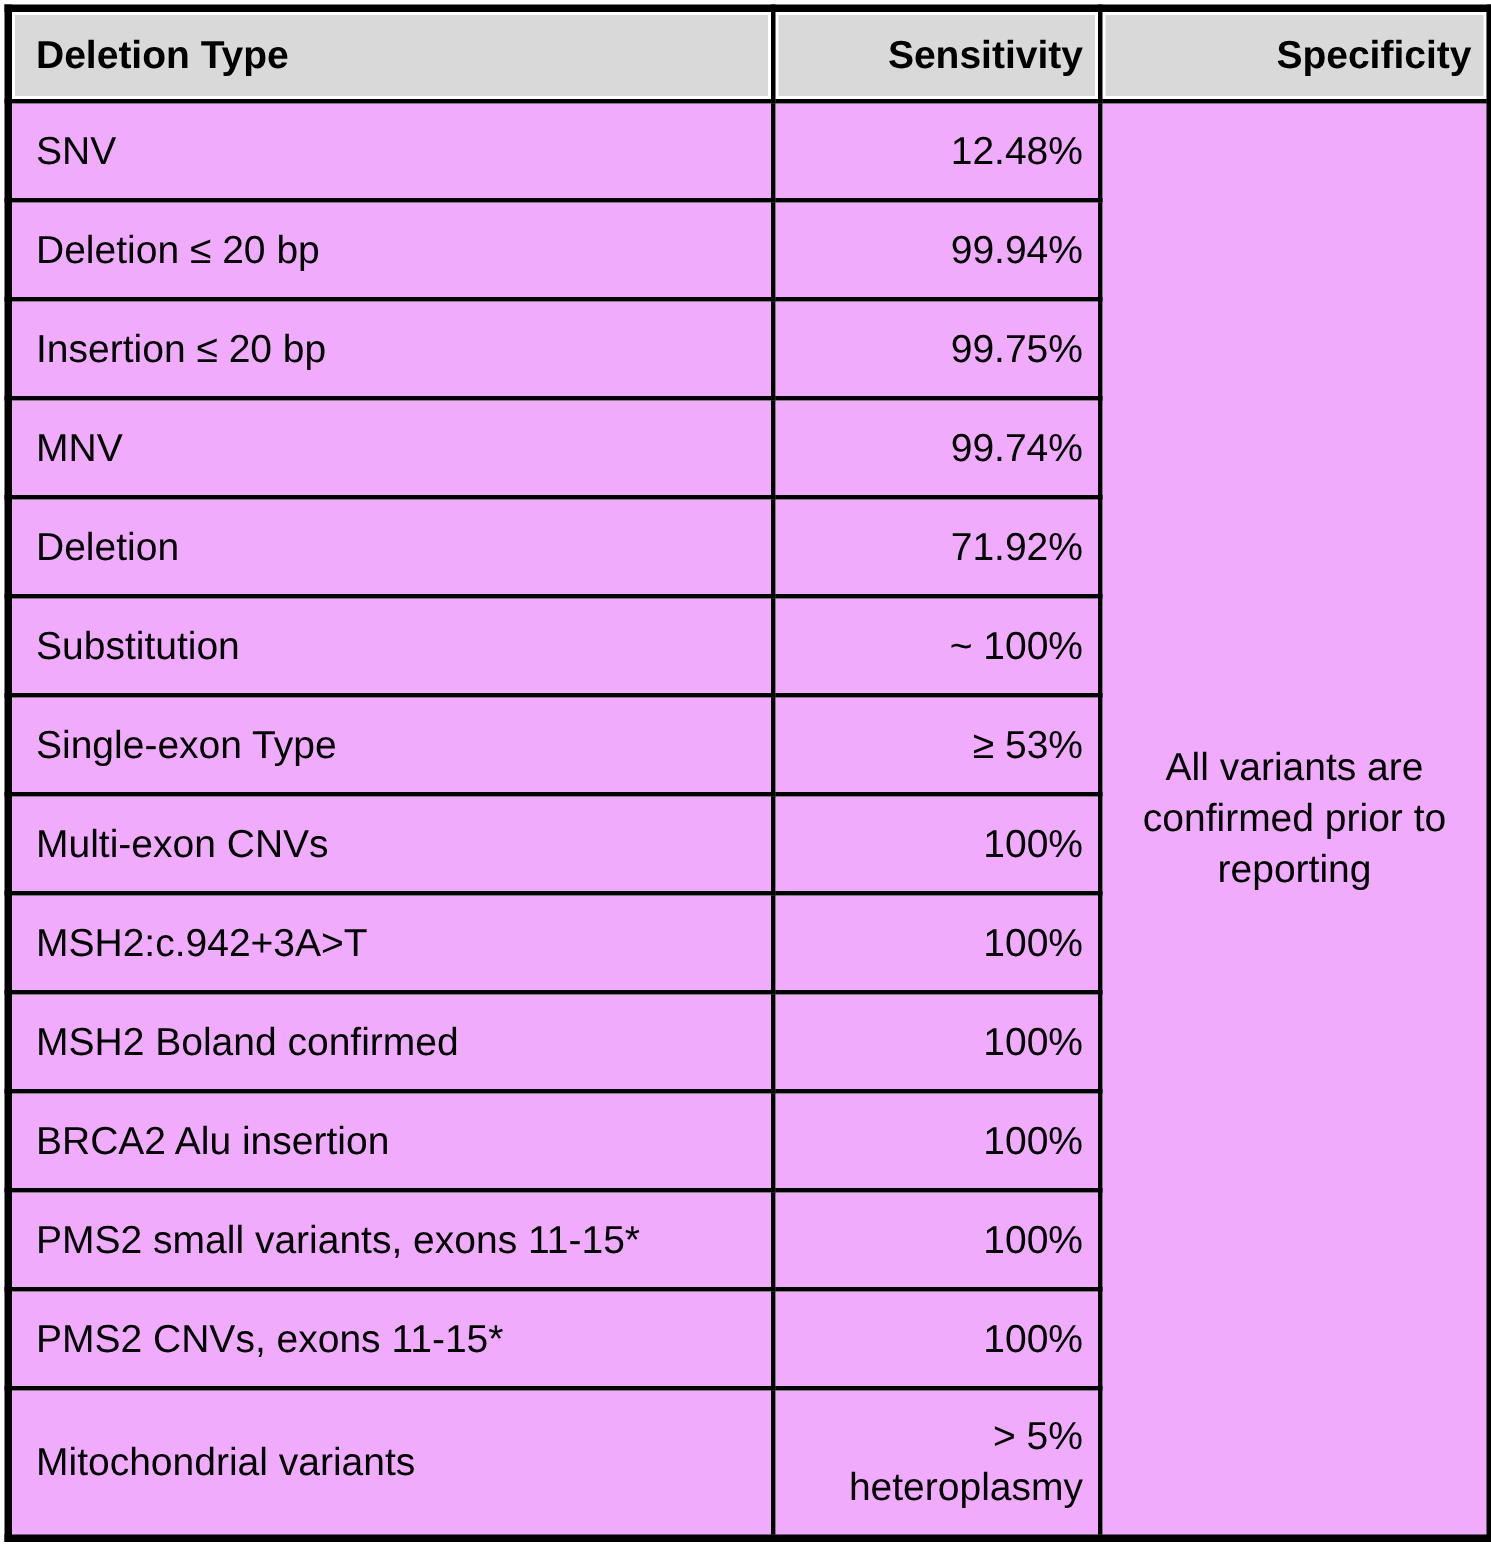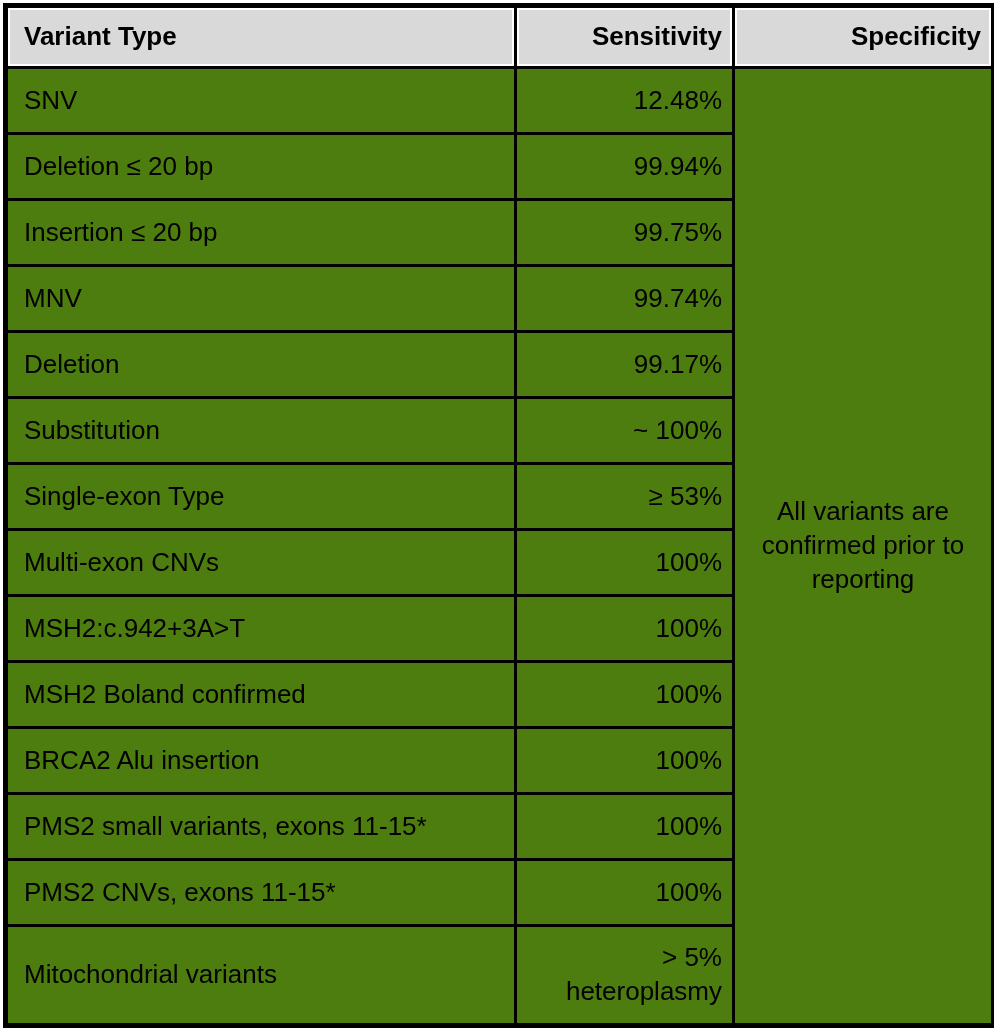--- a/index.html
+++ b/index.html
@@ -20,21 +20,21 @@
     width: 988px;
     height: 1025px;
     margin: 3px;
     border: 5px solid #000000;
   }
   .perf th, .perf td {
     border: 3px solid #000000;
     font-size: 26px;
     line-height: 1.3;
     color: #000000;
-    background: #4d7c0f;
+    background: #f0abfc;
     overflow: hidden;
   }
   .perf th {
     background: #d9d9d9;
     font-weight: 700;
     box-shadow: inset 0 0 0 2px #ffffff;
   }
   tr.header-row { height: 62px; }
   tr.last-row   { height: 100px; }
   .al {
@@ -56,21 +56,21 @@
 <body>
 
 <table class="perf">
   <colgroup>
     <col style="width:510px">
     <col style="width:218px">
     <col style="width:260px">
   </colgroup>
   <thead>
     <tr class="header-row">
-      <th class="al">Variant Type</th>
+      <th class="al">Deletion Type</th>
       <th class="ac">Sensitivity</th>
       <th class="ac">Specificity</th>
     </tr>
   </thead>
   <tbody>
     <tr>
       <td class="al">SNV</td>
       <td class="ac">12.48%</td>
       <td class="spec-cell" rowspan="14">All variants are confirmed prior to reporting</td>
     </tr>
@@ -81,21 +81,21 @@
     <tr>
       <td class="al">Insertion ≤ 20 bp</td>
       <td class="ac">99.75%</td>
     </tr>
     <tr>
       <td class="al">MNV</td>
       <td class="ac">99.74%</td>
     </tr>
     <tr>
       <td class="al">Deletion</td>
-      <td class="ac">99.17%</td>
+      <td class="ac">71.92%</td>
     </tr>
     <tr>
       <td class="al">Substitution</td>
       <td class="ac">~ 100%</td>
     </tr>
     <tr>
       <td class="al">Single-exon Type</td>
       <td class="ac">≥ 53%</td>
     </tr>
     <tr>

